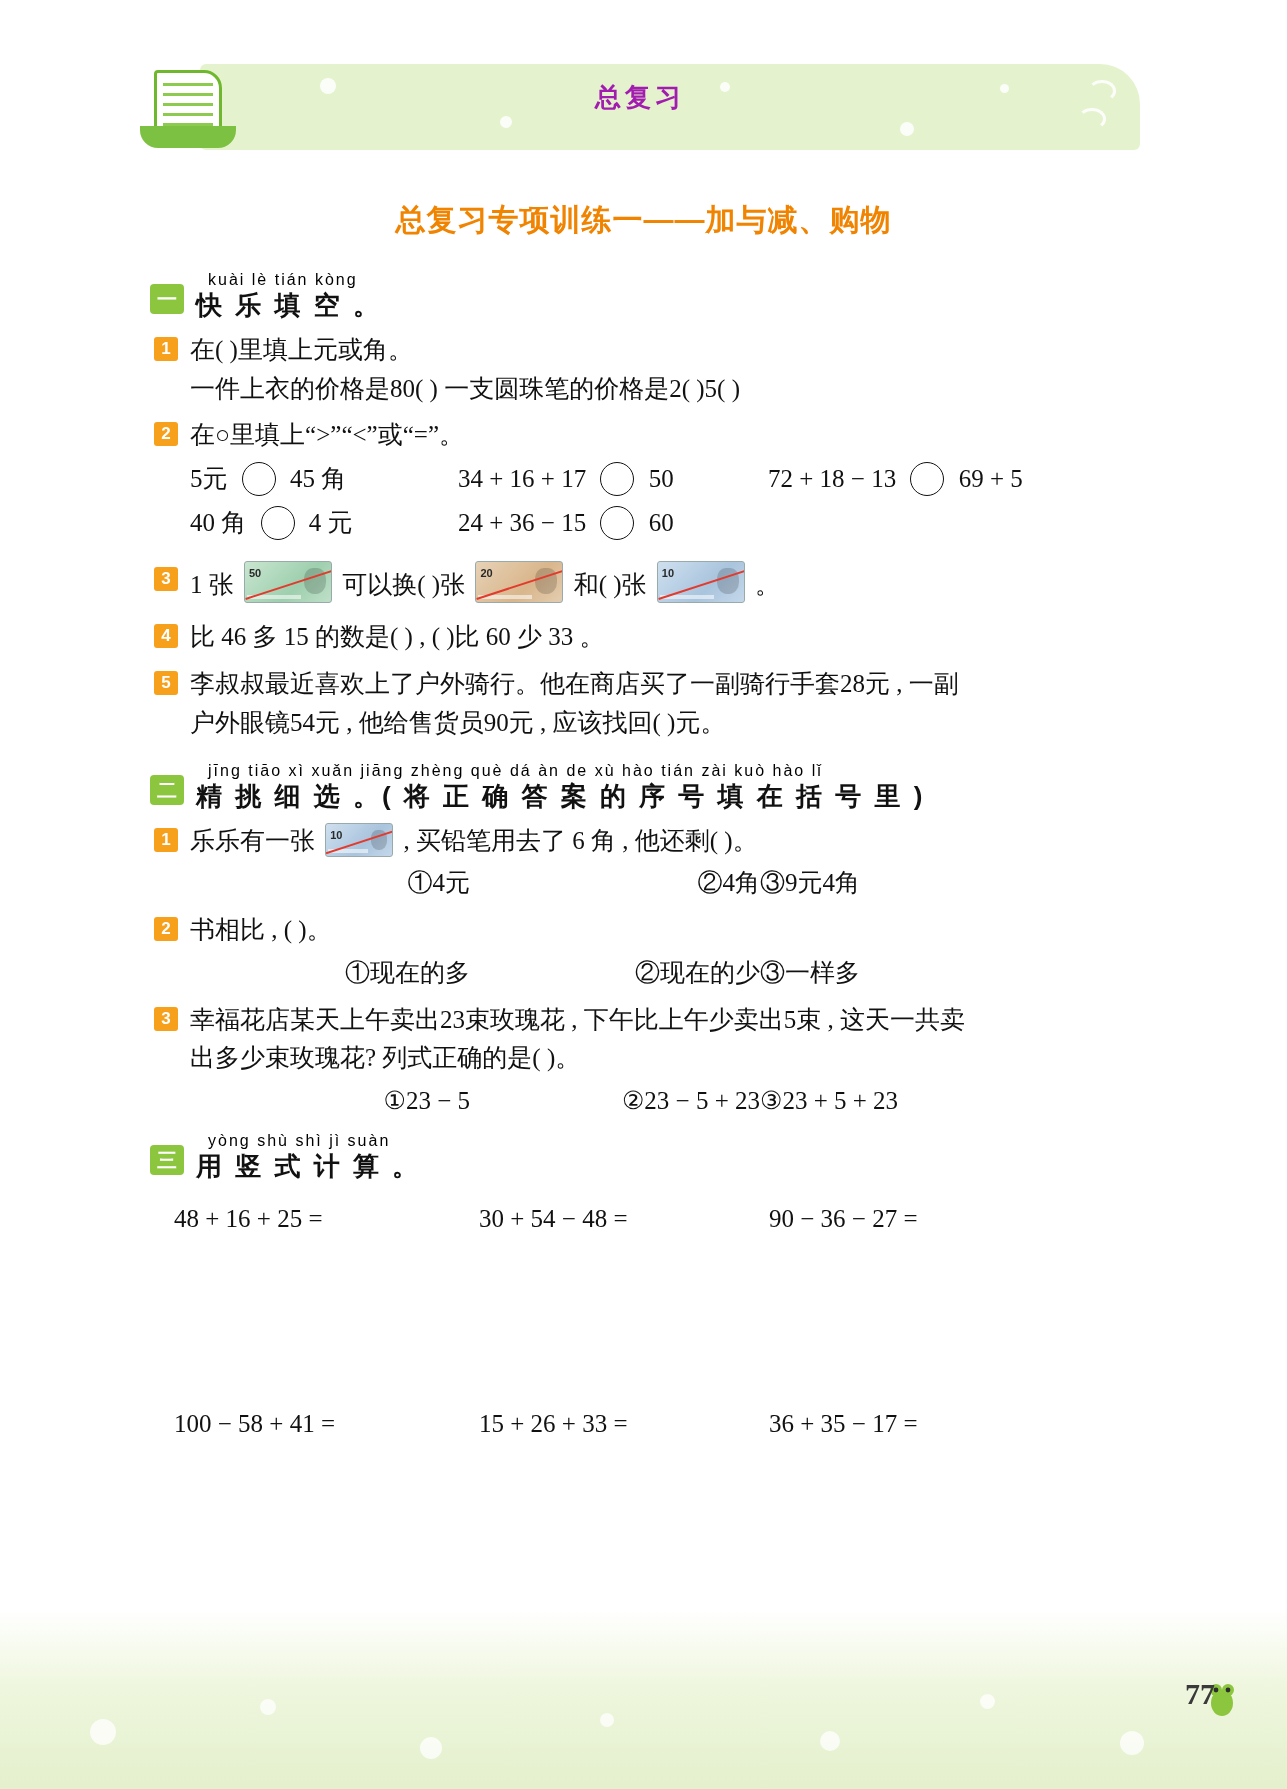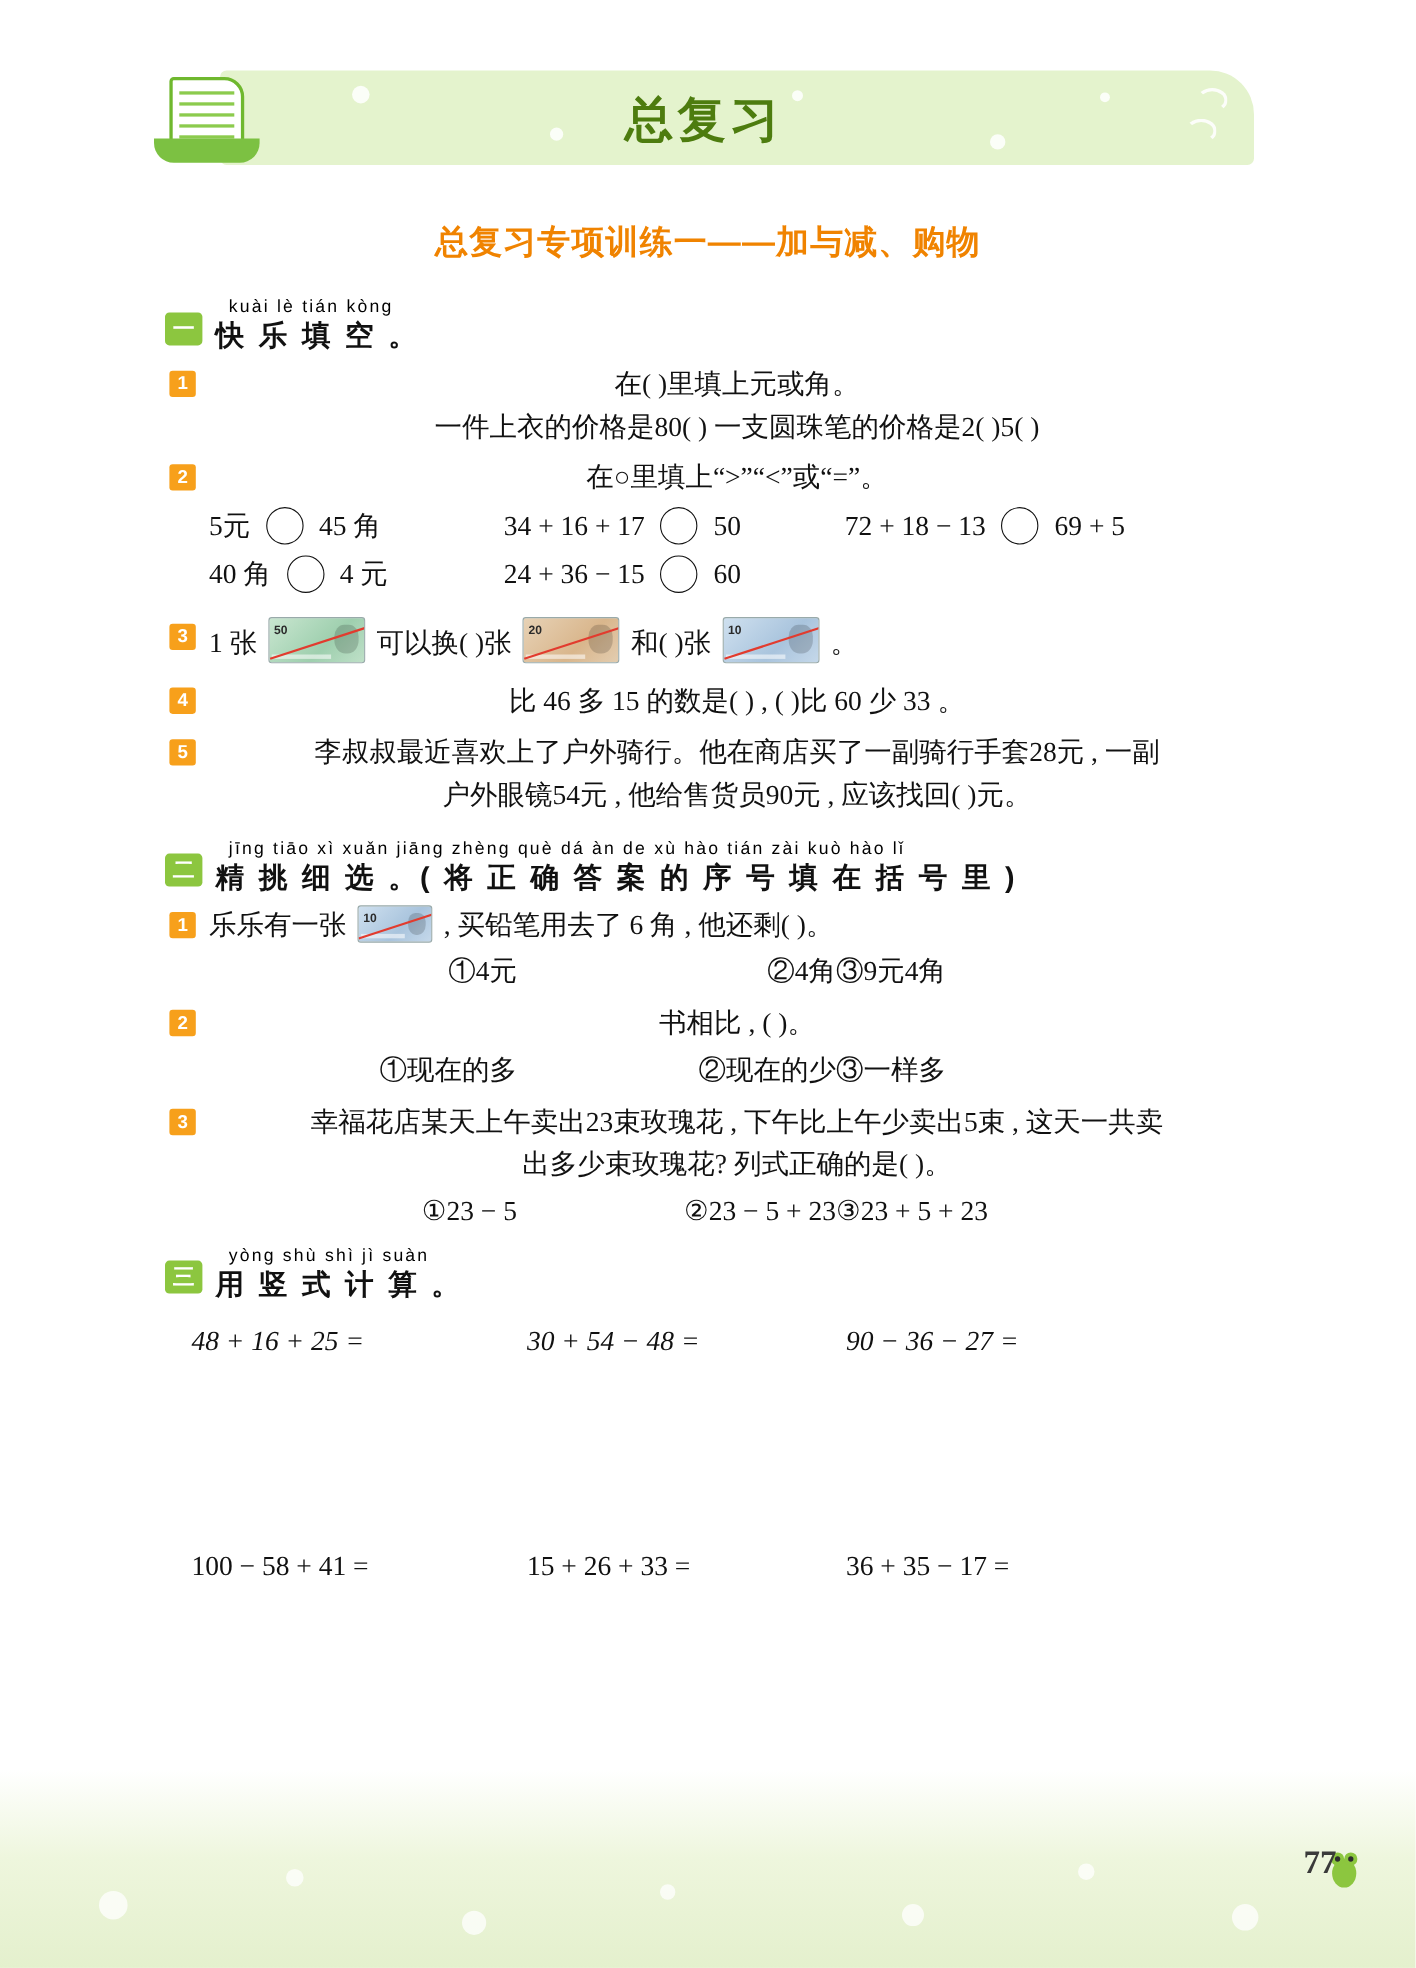--- a/index.html
+++ b/index.html
@@ -84,24 +84,24 @@
     width: 22px;
     height: 16px;
     opacity: .9;
   }
   .banner-title {
     position: absolute;
     left: 0;
     right: 0;
     top: 16px;
     text-align: center;
-    font-size: 44px;
+    font-size: 26px;
     font-weight: bold;
     letter-spacing: 4px;
-    color: #4d7c0f;
+    color: #a21caf;
     font-family: "Liberation Sans", sans-serif;
   }
   .boat {
     position: absolute;
     left: 0;
     top: 6px;
     width: 96px;
     height: 86px;
   }
   .boat .sail {
@@ -207,21 +207,21 @@
     height: 24px;
     background: #f7a01b;
     border-radius: 3px;
     color: #fff;
     font-size: 17px;
     font-weight: bold;
     text-align: center;
     line-height: 24px;
     font-family: "Liberation Sans", sans-serif;
   }
-  .line { display: block; text-align: center; }
+  .line { display: block; }
   .circle {
     display: inline-block;
     width: 32px;
     height: 32px;
     border: 1.6px solid #111;
     border-radius: 50%;
     vertical-align: -9px;
     margin: 0 8px;
   }
   .row-eq {
@@ -474,21 +474,21 @@
         <span>③23 + 5 + 23</span>
       </div>
     </div>
 
     <div class="section-head" style="margin-top:10px;">
       <div class="sec-num">三</div>
       <span class="pinyin">yòng shù shì  jì  suàn</span>
       <span class="sec-title">用  竖 式 计 算 。</span>
     </div>
 
-    <div class="vert-row" style="padding-left:24px;font-style:italic;">
+    <div class="vert-row" style="padding-left:24px;">
       <div class="v-a">48 + 16 + 25 =</div>
       <div class="v-b">30 + 54 − 48 =</div>
       <div>90 − 36 − 27 =</div>
     </div>
     <div class="gap-1"></div>
 
     <div class="vert-row" style="padding-left:24px; margin-top:16px;">
       <div class="v-a">100 − 58 + 41 =</div>
       <div class="v-b">15 + 26 + 33 =</div>
       <div>36 + 35 − 17 =</div>

